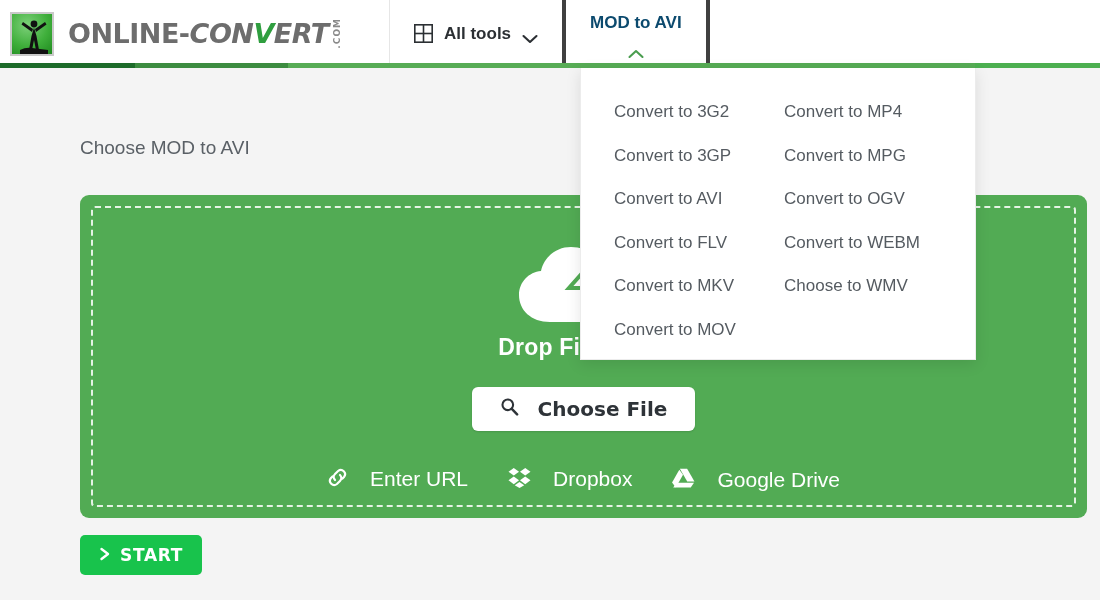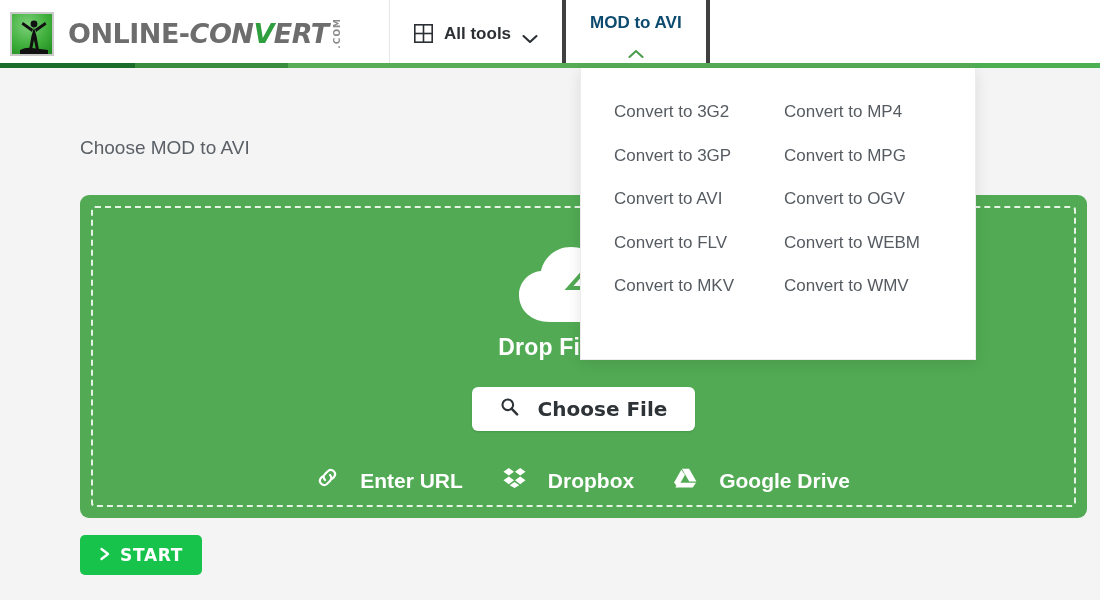--- a/index.html
+++ b/index.html
@@ -109,22 +109,22 @@
     height: 44px; padding: 0 28px;
     display: inline-flex; align-items: center; gap: 19px;
     font-size: 20px; font-weight: 700; color: #2e3338;
     font-family: "DejaVu Sans", sans-serif;
     cursor: pointer; box-shadow: 0 1px 2px rgba(0,0,0,.12);
   }
   .source-row {
     margin-top: 36px; display: flex; align-items: center; gap: 40px;
   }
   .source-link {
-    display: inline-flex; align-items: flex-end; gap: 22px;
-    color: #ffffff; font-size: 21px; font-weight: 700;
+    display: inline-flex; align-items: flex-start; gap: 22px;
+    color: #ffffff; font-size: 21px; font-weight: 400;
     text-decoration: none; cursor: pointer;
   }
 
   
   .start-btn {
     position: absolute; left: 80px; top: 535px;
     background: #18c34c; border: none; border-radius: 5px;
     height: 40px; padding: 12px 19px;
     display: inline-flex; align-items: center; gap: 9px;
     color: #ffffff; font-size: 17px; font-weight: 700;
@@ -279,24 +279,25 @@
   </button>
 
   <div class="dropdown">
     <div class="dd-cols">
       <div class="dd-col left">
         <a class="dd-item">Convert to 3G2</a>
         <a class="dd-item">Convert to 3GP</a>
         <a class="dd-item">Convert to AVI</a>
         <a class="dd-item">Convert to FLV</a>
         <a class="dd-item">Convert to MKV</a>
+        <a class="dd-item">Convert to MOV</a>
       </div>
       <div class="dd-col right">
         <a class="dd-item">Convert to MP4</a>
         <a class="dd-item">Convert to MPG</a>
         <a class="dd-item">Convert to OGV</a>
         <a class="dd-item">Convert to WEBM</a>
-        <a class="dd-item">Convert to WMV</a>
+        <a class="dd-item">Choose to WMV</a>
       </div>
     </div>
   </div>
 
 </div>
 
 </body></html>

